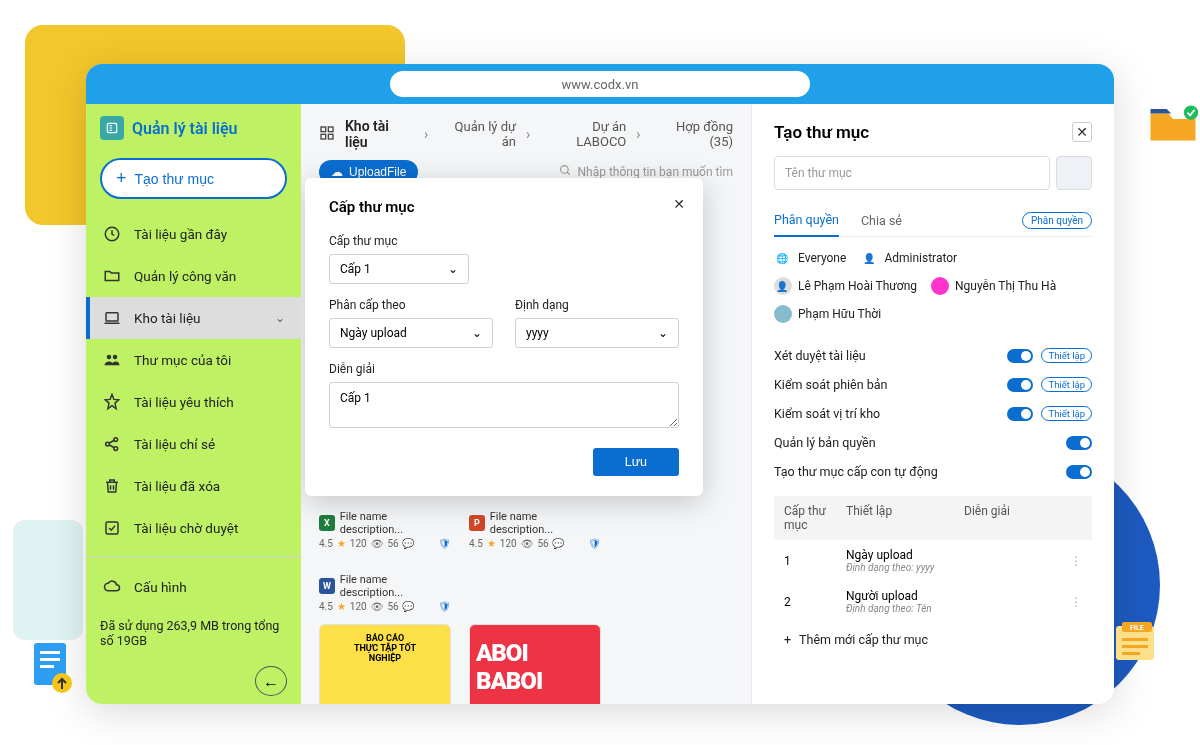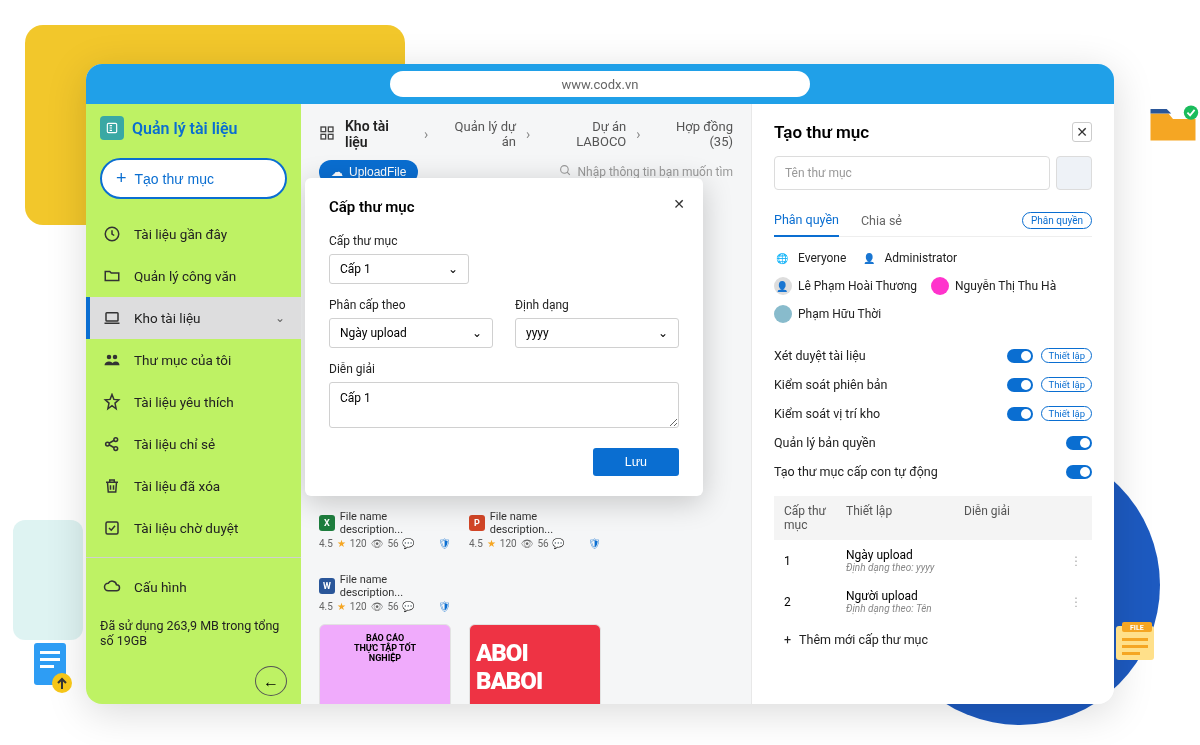--- a/index.html
+++ b/index.html
@@ -47,21 +47,21 @@
 .bc-sep { color: #888; }
 .bc-item { color: #555; font-size: 13px; text-align: right; }
 
 .toolbar { display: flex; align-items: center; margin-top: 10px; }
 .upload-btn { background: #0a6ed1; color: #fff; border: none; border-radius: 16px; padding: 5px 12px; font-size: 12px; display: flex; align-items: center; gap: 6px; cursor: pointer; }
 .search { margin-left: auto; display: flex; align-items: center; gap: 6px; color: #999; font-size: 12px; }
 
 .grid { display: flex; gap: 18px; margin-top: 320px; flex-wrap: wrap; }
 .card { width: 132px; }
 .thumb { width: 132px; height: 90px; background: #f0f0f0; border-radius: 6px; border: 1px solid #e2e2e2; position: relative; overflow: hidden; }
-.thumb.doc { background: #f0abfc; }
+.thumb.doc { background: #fde047; }
 .filerow { display: flex; align-items: center; gap: 5px; margin-top: 6px; font-size: 11px; color: #333; }
 .fi-badge { width: 16px; height: 16px; border-radius: 3px; display: flex; align-items: center; justify-content: center; color: #fff; font-size: 9px; font-weight: 700; }
 .fi-x { background: #1e7e3e; }
 .fi-p { background: #d24627; }
 .fi-w { background: #2a5699; }
 .meta { font-size: 10px; color: #666; margin-top: 2px; display: flex; align-items: center; gap: 4px; }
 .star { color: #f5a623; }
 .shield { color: #0a6ed1; margin-left: auto; }
 
 

